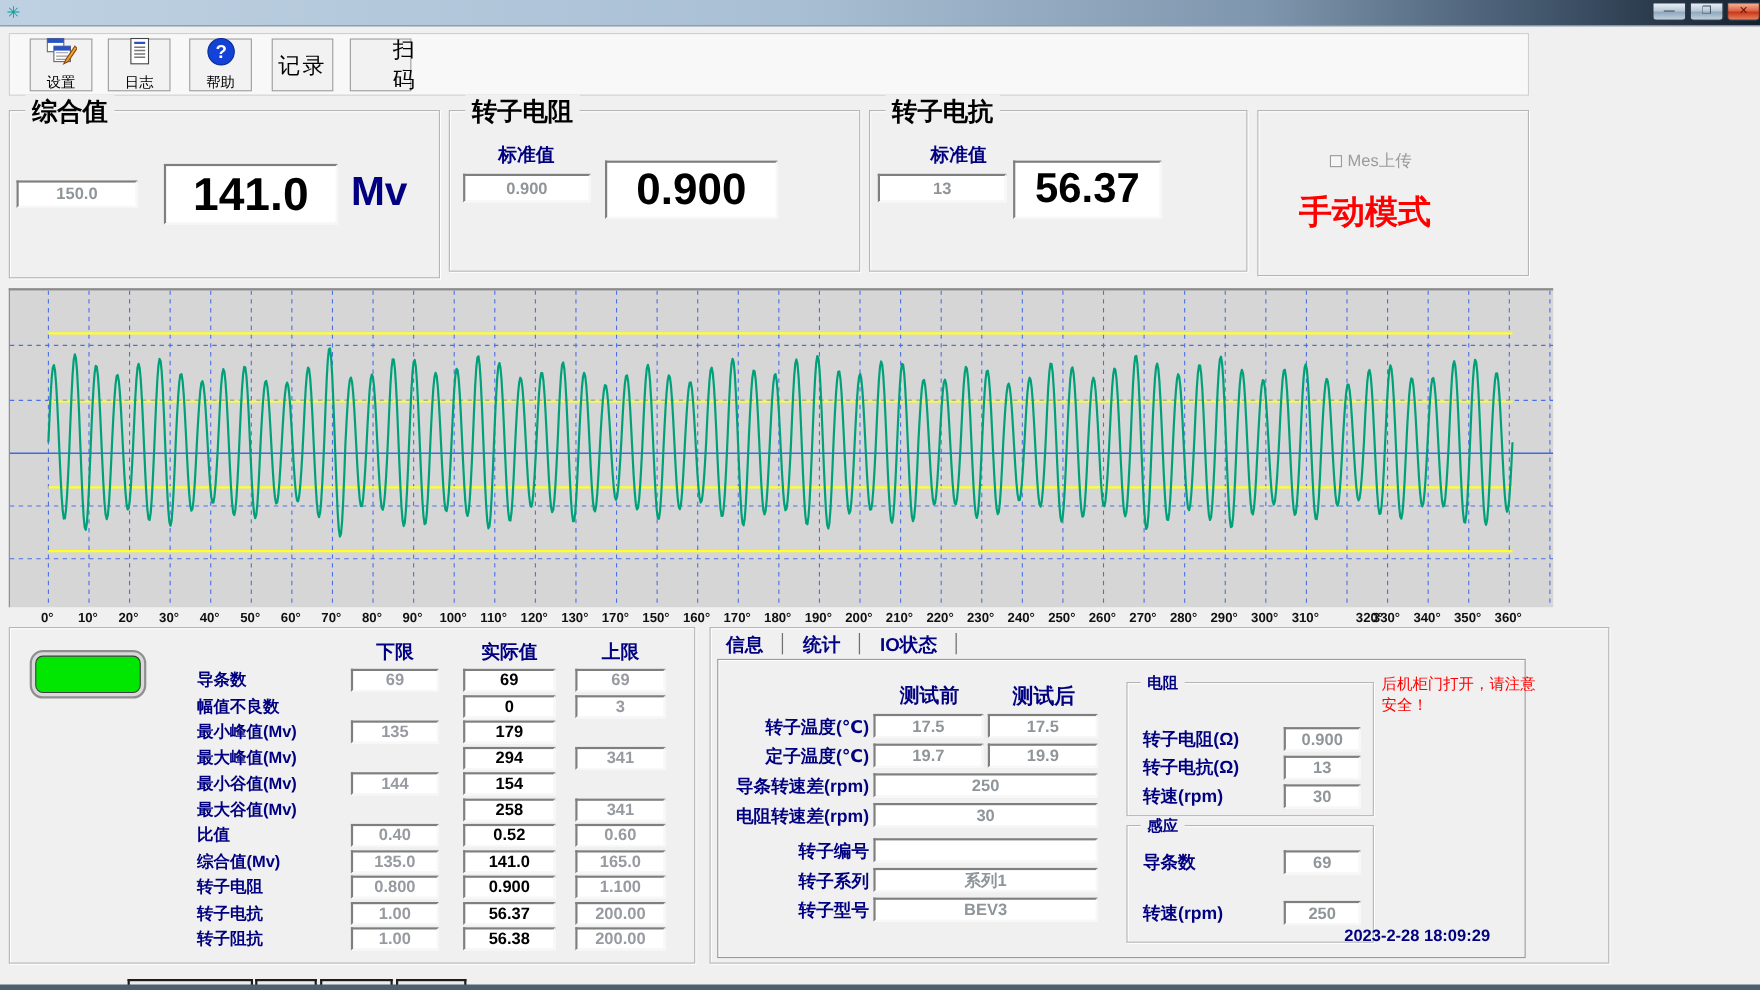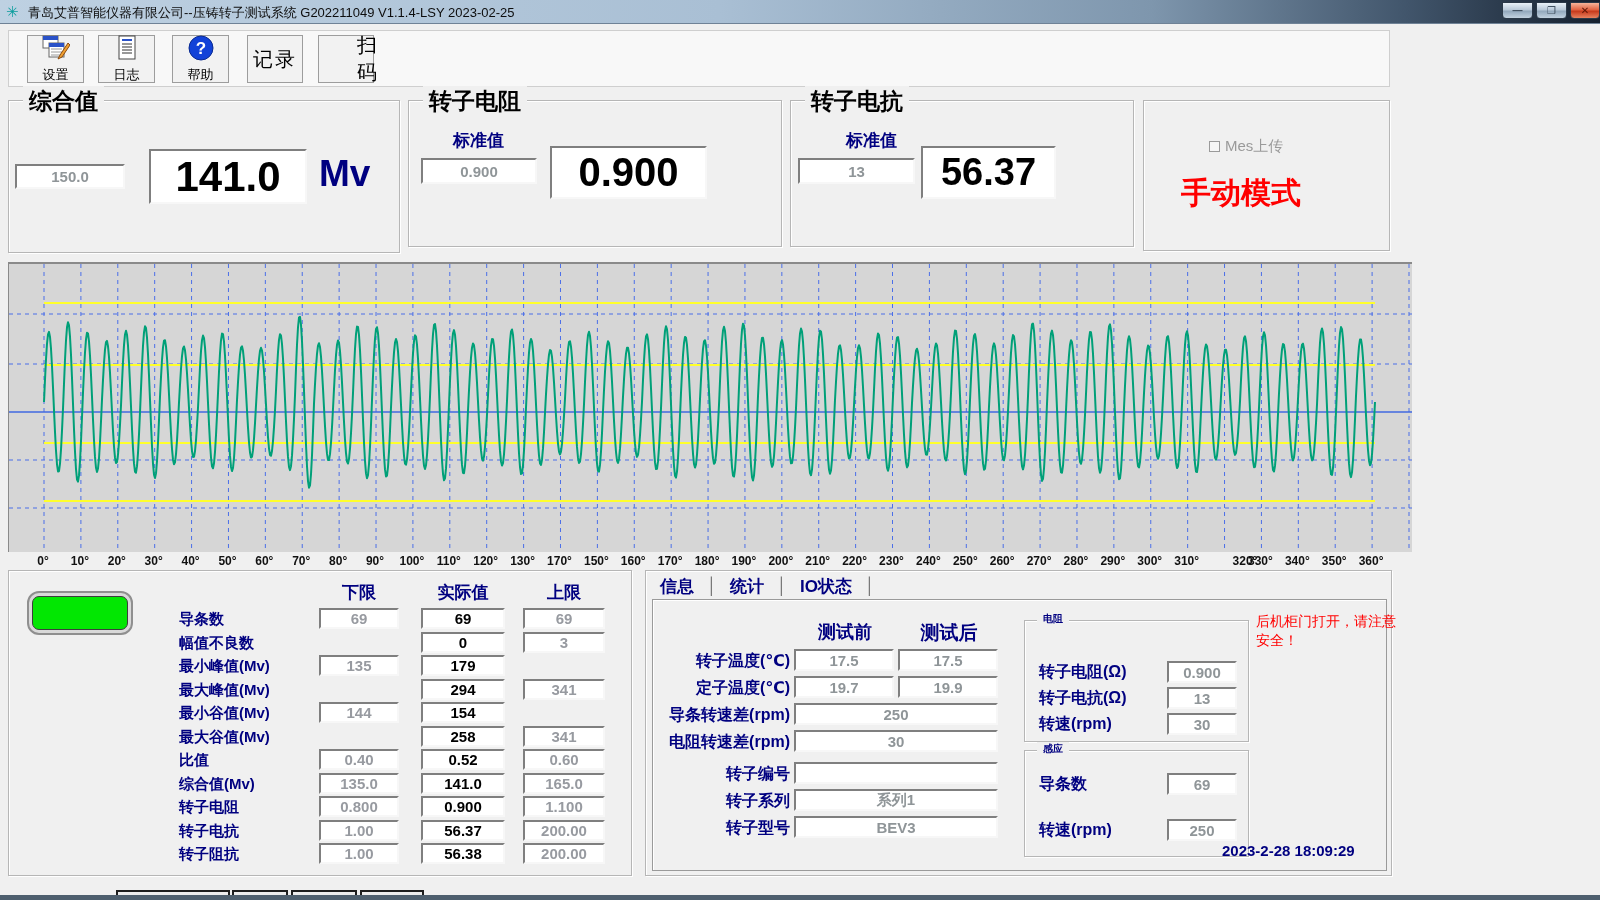--- a/index.html
+++ b/index.html
@@ -87,40 +87,39 @@
   #tabrow { left:10px; top:3px; display:flex; align-items:center; height:24px; }
   .tab { font-size:17px; font-weight:bold; color:#000080; padding:0 13px; }
   .tabsep { color:#707070; font-size:16px; }
   #tabframe {
     position:absolute; left:6px; top:28px; width:735px; height:272px;
     border:1px solid #9a9a9a; box-shadow:inset 1px 1px 0 #fff;
   }
   .ilabel { position:absolute; font-size:16px; white-space:nowrap; text-align:right; }
   .ibox { position:absolute; height:22px; font-size:15px; font-weight:bold; color:#8f9598; }
   .minigroup { position:absolute; border:1px solid #b6b6b6; box-shadow:inset 1px 1px 0 #fff,1px 1px 0 #fff; }
-  .minigroup .grouptitle { font-size:10px; top:-9px; left:12px; color:#000080; font-weight:bold;font-family:Liberation Serif, serif;}
+  .minigroup .grouptitle { font-size:14px; top:-9px; left:12px; color:#000080; font-weight:bold;font-family:Liberation Serif, serif;}
   .glabel { position:absolute; left:14px; font-size:16px; white-space:nowrap; }
   .gbox { position:absolute; left:142px; width:70px; height:22px; font-size:15px; font-weight:bold; color:#8f9598; }
 
   #warning { color:#ff0000; font-size:14px; line-height:19px; width:150px; }
   #timestamp { color:#000080; font-weight:bold; font-size:15px; }
 
   
   .cb { display:inline-block; width:11px; height:11px; border:1px solid #9a9a9a; background:#f6f6f6; margin-right:5px; vertical-align:-1px; }
 
   
   .stubbox { position:absolute; top:890px; height:10px; background:#ececec; border:2px solid #1d1d1d; border-bottom:none; }
   #bottombar { left:0; top:895px; width:1600px; height:5px; background:#4e5f6e; }
 </style>
 </head>
 <body>
 
 <div id="titlebar" class="abs">
   <div id="title-icon" class="abs">✳</div>
-  <div id="title-text" class="abs">青岛艾普智能仪器有限公司--压铸转子测试系统 G202211049 V1.1.4-LSY 2023-02-25</div>
   <div id="btn-min" class="abs winbtn">—</div>
   <div id="btn-max" class="abs winbtn">❐</div>
   <div id="btn-close" class="abs winbtn">✕</div>
 </div>
 
 <div id="toolbar" class="abs">
   <div class="toolbtn" style="left:18px;">
     <span>
       <svg width="28" height="26" viewBox="0 0 28 26">
         <rect x="1" y="1" width="15" height="12" fill="#fff" stroke="#666"></rect>
@@ -323,21 +322,21 @@
       <div class="rbox sunken abs limit" style="left: 310px; top: 248.5px; width: 80px;">1.00</div>
       <div class="rbox sunken abs actual" style="left: 412px; top: 248.5px; width: 84px;">56.37</div>
       <div class="rbox sunken abs limit" style="left: 514px; top: 248.5px; width: 82px;">200.00</div>
       <div class="rlabel navy abs" style="left: 170px; top: 272px;">转子阻抗</div>
       <div class="rbox sunken abs limit" style="left: 310px; top: 272px; width: 80px;">1.00</div>
       <div class="rbox sunken abs actual" style="left: 412px; top: 272px; width: 84px;">56.38</div>
       <div class="rbox sunken abs limit" style="left: 514px; top: 272px; width: 82px;">200.00</div>
     </div>
 </div>
 
-<div class="abs groupbox" style="left:645px;top:570px;width:747px;height:306px;">
+<div class="abs groupbox" style="left:645px;top:570px;width:818px;height:306px;">
   <div id="tabrow" class="abs">
       <div class="tab" style="padding-left: 4px;">信息</div>
       <div class="tabsep">│</div>
       <div class="tab">统计</div>
       <div class="tabsep">│</div>
       <div class="tab">IO状态</div>
       <div class="tabsep">│</div>
     </div>
   <div id="tabframe">
     <div id="info-area">

